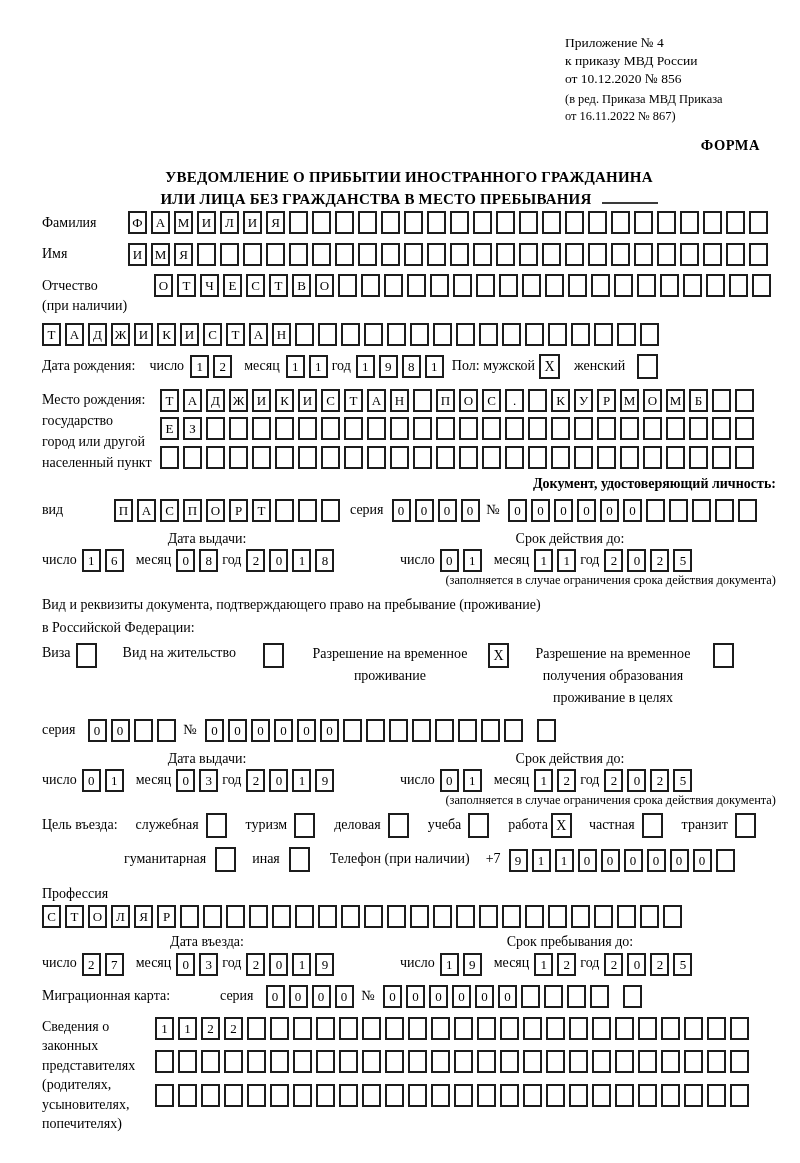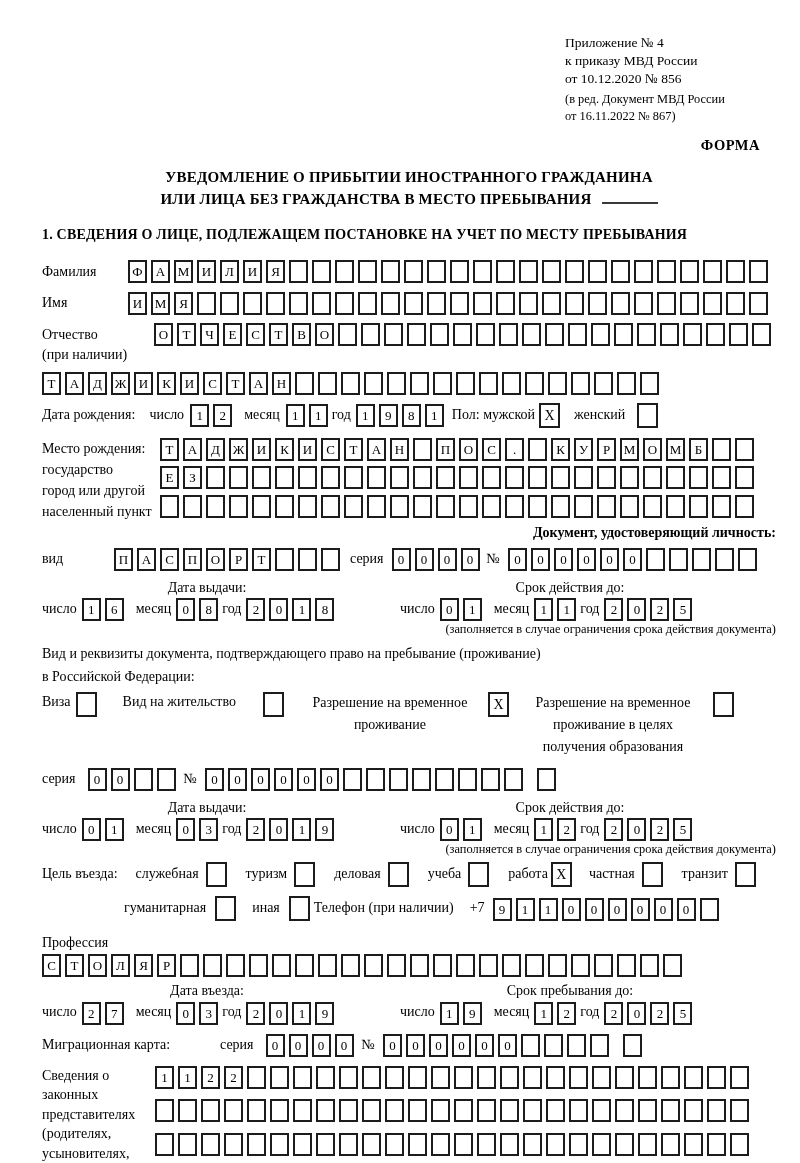--- a/index.html
+++ b/index.html
@@ -49,32 +49,31 @@
 <body>
 
 <div class="page">
 
   <div class="appendix">
     <div>Приложение № 4</div>
     <div>к приказу МВД России</div>
     <div>от 10.12.2020 № 856</div>
   </div>
   <div class="edition">
-    <div>(в ред. Документ МВД России</div>
+    <div>(в ред. Приказа МВД Приказа</div>
     <div>от 16.11.2022 № 867)</div>
   </div>
 
   <div class="forma">ФОРМА</div>
 
   <div class="title">
     <div>УВЕДОМЛЕНИЕ О ПРИБЫТИИ ИНОСТРАННОГО ГРАЖДАНИНА</div>
     <div><span>ИЛИ ЛИЦА БЕЗ ГРАЖДАНСТВА В МЕСТО ПРЕБЫВАНИЯ</span><span class="blank-line"></span></div>
   </div>
 
-  <div class="sec">1. СВЕДЕНИЯ О ЛИЦЕ, ПОДЛЕЖАЩЕМ ПОСТАНОВКЕ НА УЧЕТ ПО МЕСТУ ПРЕБЫВАНИЯ</div>
 
   <div class="frow">
     <div class="flabel" style="width:86px;">Фамилия</div>
     <div class="boxes"><span class="char-box">Ф</span><span class="char-box">А</span><span class="char-box">М</span><span class="char-box">И</span><span class="char-box">Л</span><span class="char-box">И</span><span class="char-box">Я</span><span class="char-box"></span><span class="char-box"></span><span class="char-box"></span><span class="char-box"></span><span class="char-box"></span><span class="char-box"></span><span class="char-box"></span><span class="char-box"></span><span class="char-box"></span><span class="char-box"></span><span class="char-box"></span><span class="char-box"></span><span class="char-box"></span><span class="char-box"></span><span class="char-box"></span><span class="char-box"></span><span class="char-box"></span><span class="char-box"></span><span class="char-box"></span><span class="char-box"></span><span class="char-box"></span></div>
   </div>
 
   <div class="frow">
     <div class="flabel" style="width:86px;">Имя</div>
     <div class="boxes"><span class="char-box">И</span><span class="char-box">М</span><span class="char-box">Я</span><span class="char-box"></span><span class="char-box"></span><span class="char-box"></span><span class="char-box"></span><span class="char-box"></span><span class="char-box"></span><span class="char-box"></span><span class="char-box"></span><span class="char-box"></span><span class="char-box"></span><span class="char-box"></span><span class="char-box"></span><span class="char-box"></span><span class="char-box"></span><span class="char-box"></span><span class="char-box"></span><span class="char-box"></span><span class="char-box"></span><span class="char-box"></span><span class="char-box"></span><span class="char-box"></span><span class="char-box"></span><span class="char-box"></span><span class="char-box"></span><span class="char-box"></span></div>
   </div>
@@ -166,22 +165,22 @@
     <span class="cbox"></span>
     <span style="margin-left:26px;margin-right:27px;padding-top:2px;">Вид на жительство</span>
     <span class="cbox"></span>
     <span class="opt-center" style="margin-left:22px;margin-right:14px;width:168px;">
       <div>Разрешение на временное</div>
       <div>проживание</div>
     </span>
     <span class="cbox">X</span>
     <span class="opt-center" style="margin-left:18px;margin-right:14px;width:172px;">
       <div>Разрешение на временное</div>
+      <div>получения образования</div>
       <div>проживание в целях</div>
-      <div>получения образования</div>
     </span>
     <span class="cbox"></span>
   </div>
 
   <div class="il" style="margin-bottom:8px;">
     <span style="margin-right:12px;">серия</span>
     <span class="boxes"><span class="char-box">0</span><span class="char-box">0</span><span class="char-box"></span><span class="char-box"></span></span>
     <span style="margin-left:4px;margin-right:8px;">№</span>
     <span class="boxes"><span class="char-box">0</span><span class="char-box">0</span><span class="char-box">0</span><span class="char-box">0</span><span class="char-box">0</span><span class="char-box">0</span><span class="char-box"></span><span class="char-box"></span><span class="char-box"></span><span class="char-box"></span><span class="char-box"></span><span class="char-box"></span><span class="char-box"></span><span class="char-box"></span><span class="box-gap"></span><span class="char-box"></span></span>
   </div>
@@ -242,21 +241,21 @@
         <span>транзит</span>
         <span class="cbox"></span>
       </span>
   </div>
 
   <div class="il" style="margin-bottom:9px;">
     <span style="margin-left:82px;">гуманитарная</span>
     <span class="cbox" style="margin-left:9px;"></span>
     <span style="margin-left:16px;">иная</span>
     <span class="cbox" style="margin-left:9px;"></span>
-    <span style="margin-left:4px;font-family:Liberation Serif, serif;">Телефон (при наличии)</span>
+    <span style="margin-left:20px;font-family:Liberation Serif, serif;">Телефон (при наличии)</span>
     <span style="margin-left:16px;margin-right:8px;">+7</span>
     <span class="boxes"><span class="char-box">9</span><span class="char-box">1</span><span class="char-box">1</span><span class="char-box">0</span><span class="char-box">0</span><span class="char-box">0</span><span class="char-box">0</span><span class="char-box">0</span><span class="char-box">0</span><span class="char-box"></span></span>
   </div>
 
   <div class="frow" style="margin-bottom:5px;flex-direction:column;">
     <div class="flabel" style="width:86px;">Профессия</div>
     <div class="boxes"><span class="char-box">С</span><span class="char-box">Т</span><span class="char-box">О</span><span class="char-box">Л</span><span class="char-box">Я</span><span class="char-box">Р</span><span class="char-box"></span><span class="char-box"></span><span class="char-box"></span><span class="char-box"></span><span class="char-box"></span><span class="char-box"></span><span class="char-box"></span><span class="char-box"></span><span class="char-box"></span><span class="char-box"></span><span class="char-box"></span><span class="char-box"></span><span class="char-box"></span><span class="char-box"></span><span class="char-box"></span><span class="char-box"></span><span class="char-box"></span><span class="char-box"></span><span class="char-box"></span><span class="char-box"></span><span class="char-box"></span><span class="char-box"></span></div>
   </div>
 
   <div class="two-col">

